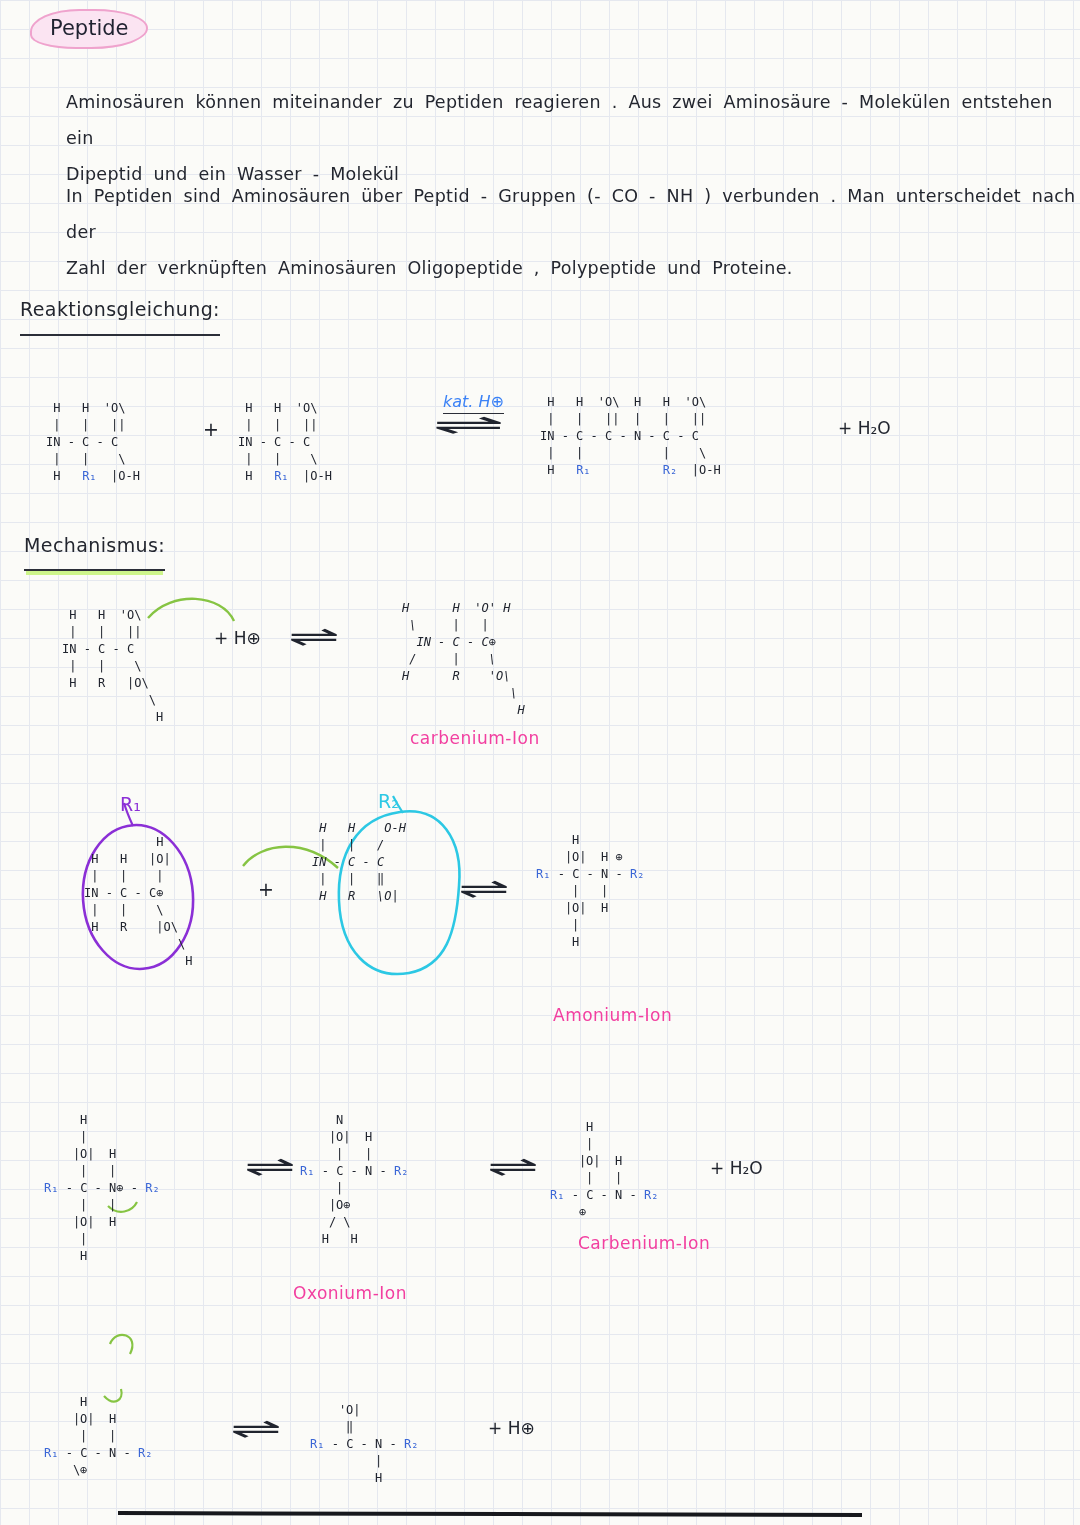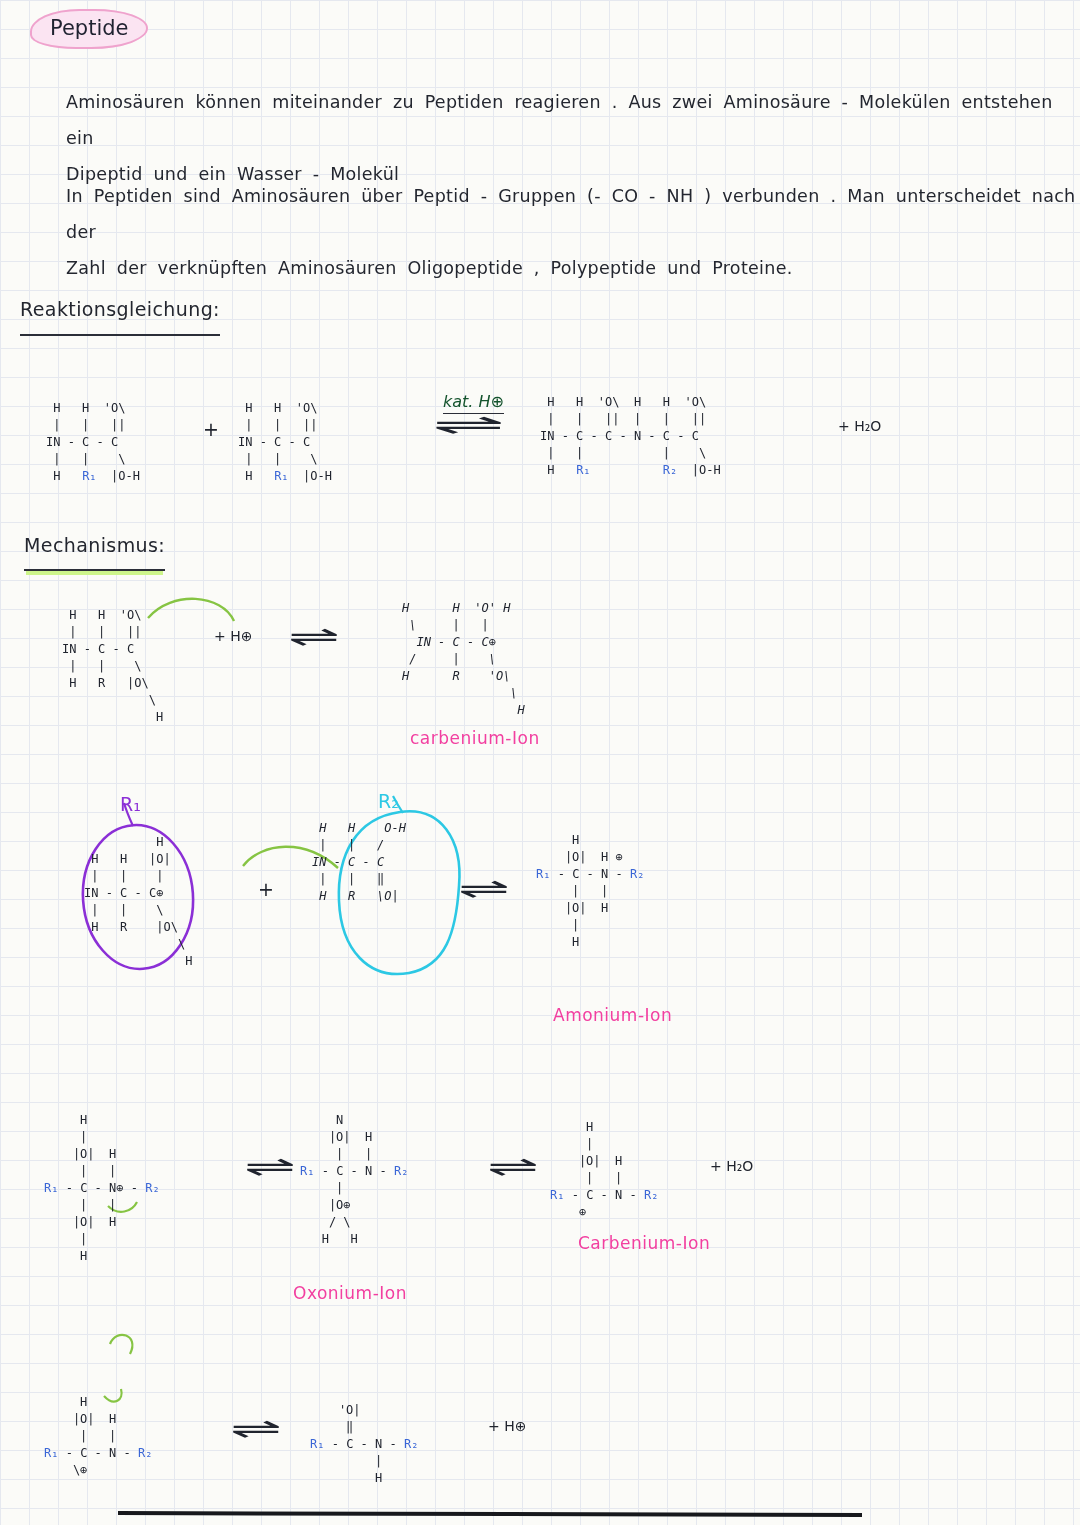--- a/index.html
+++ b/index.html
@@ -27,25 +27,25 @@
   .struct{
     font-family:"DejaVu Sans Mono", monospace;
     font-size:12px;line-height:17px;white-space:pre;color:#20242e;
   }
   .plus{font-size:19px;color:#20242e;}
   .eqarrow{
     font-size:28px;color:#20242e;display:inline-block;
     transform:scaleX(2.2);transform-origin:left center;
   }
   .eqarrow.long{transform:scaleX(3.1);}
-  .catalyst{font-size:16px;font-style:italic;border-bottom:1.5px solid #2b2e38;padding-bottom:2px;color:#14532d;}
+  .catalyst{font-size:16px;font-style:italic;border-bottom:1.5px solid #2b2e38;padding-bottom:2px;color:#3b82f6;}
   .ion-label{font-size:17px;letter-spacing:.5px;color:#f23fa0;}
   .r1-label{font-size:19px;color:#8b2fd6;}
   .r2-label{font-size:19px;color:#2cc8e4;}
-  .side-term{font-size:14px;color:#20242e;text-align:center;}
+  .side-term{font-size:17px;color:#20242e;text-align:center;}
   .r1,.r2{color:#3a66d6;}
   .bottom-rule{background:#17181c;height:3.5px;transform:rotate(.15deg);}
   svg.overlay{position:absolute;left:0;top:0;pointer-events:none;}
   svg.overlay path, svg.overlay ellipse{fill:none;}
 </style>
 </head>
 <body>
 
 <svg class="overlay" width="1080" height="1525" viewBox="0 0 1080 1525">
   <defs>

